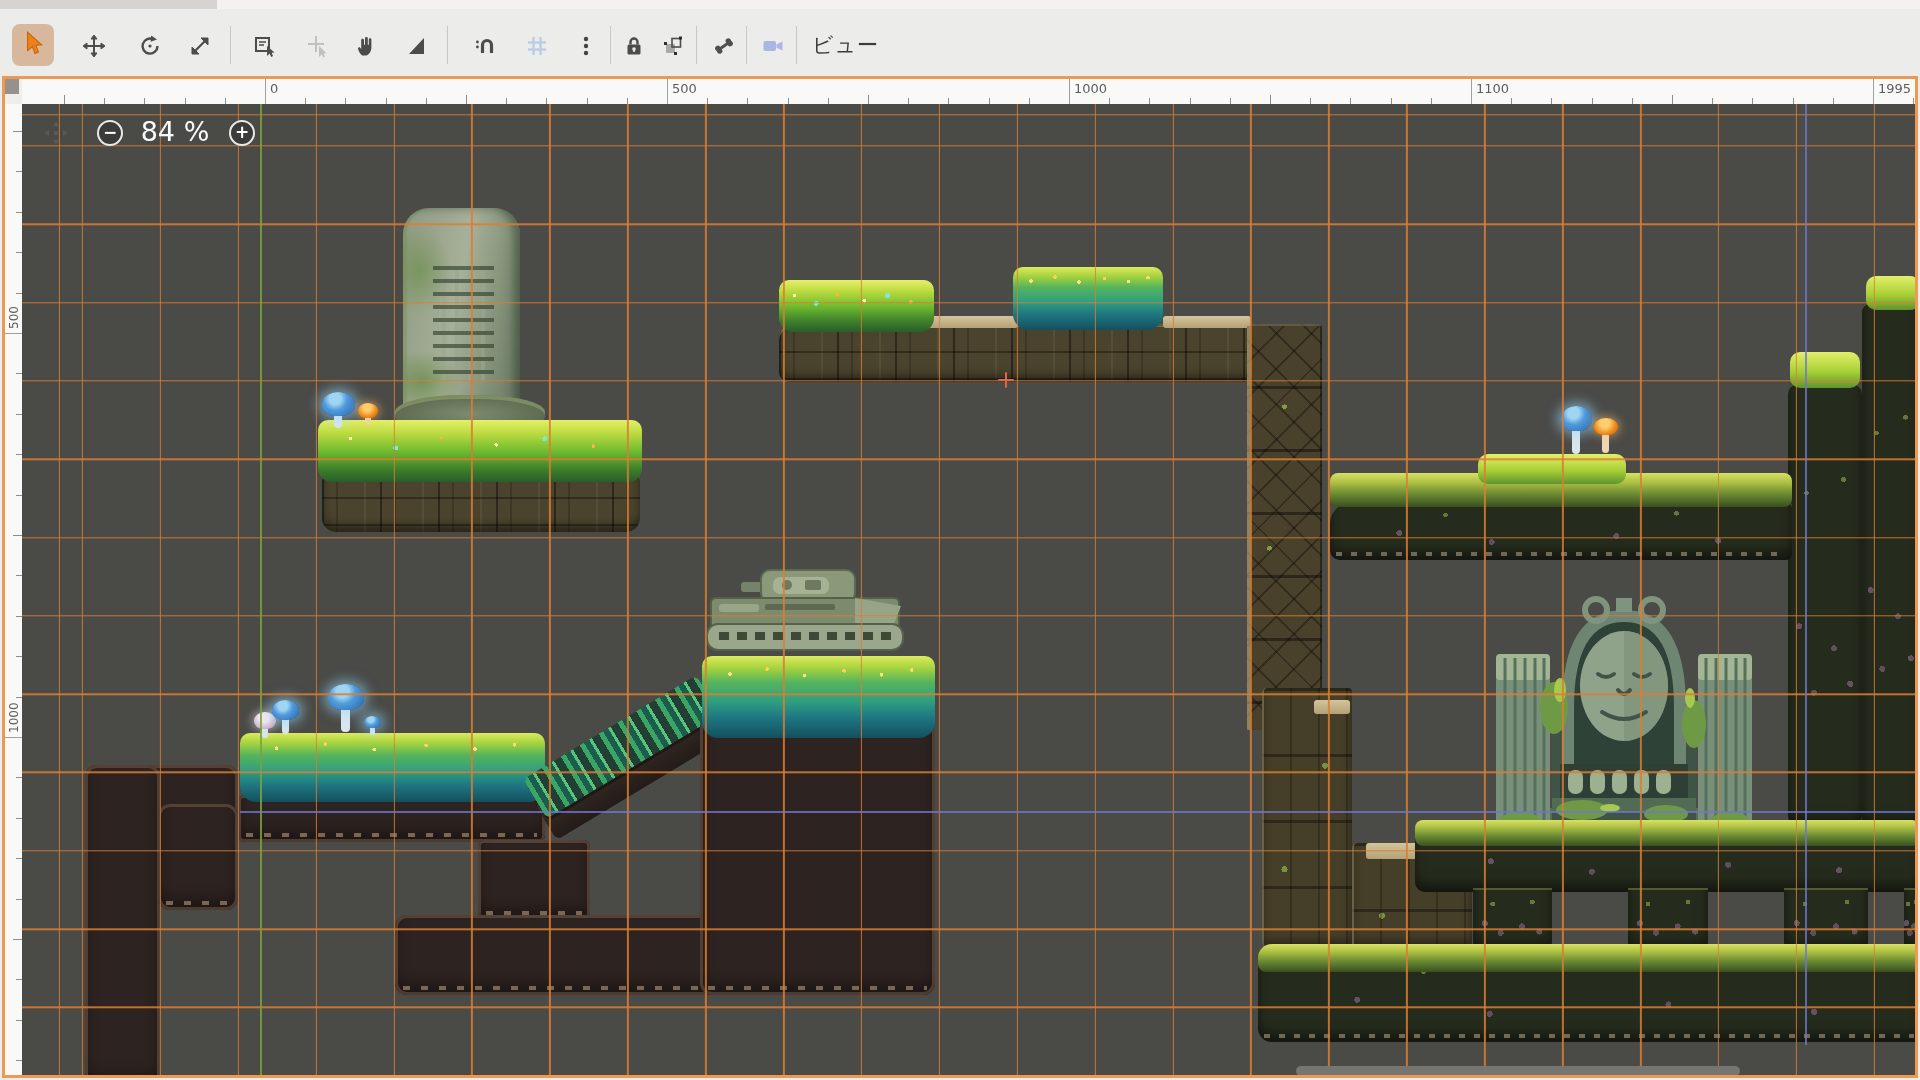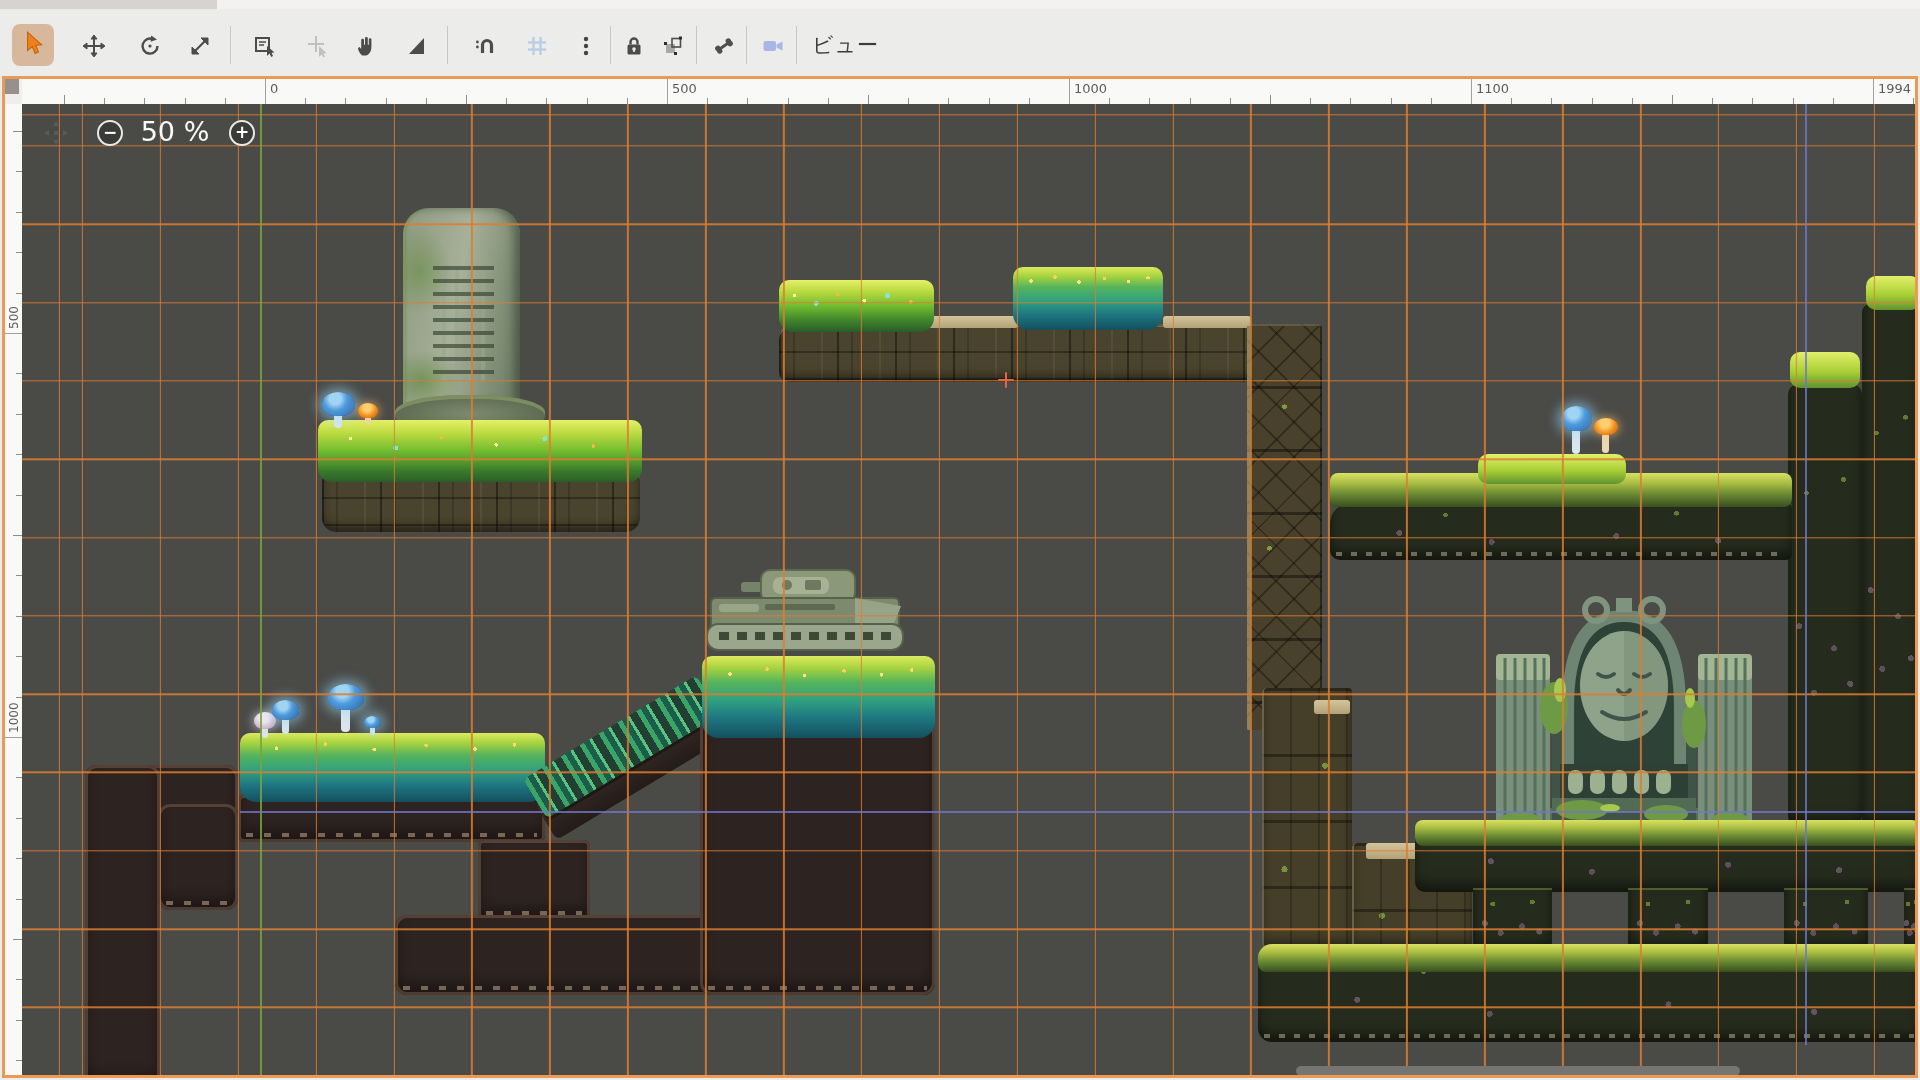--- a/index.html
+++ b/index.html
@@ -359,21 +359,21 @@
         <div class="tick minor" style="left: 1489.2px;"></div>
         <div class="tick minor" style="left: 1529.4px;"></div>
         <div class="tick minor" style="left: 1569.6px;"></div>
         <div class="tick minor" style="left: 1609.8px;"></div>
         <div class="tick mid" style="left: 1650px;"></div>
         <div class="tick minor" style="left: 1690.2px;"></div>
         <div class="tick minor" style="left: 1730.4px;"></div>
         <div class="tick minor" style="left: 1770.6px;"></div>
         <div class="tick minor" style="left: 1810.8px;"></div>
         <div class="tick major" style="left: 1851px;"></div>
-        <span class="rlabel" style="left: 1856px;">1994</span>
+        <span class="rlabel" style="left: 1856px;">1995</span>
         <div class="tick minor" style="left: 1891.2px;"></div>
       </div>
     <div class="ruler-left">
         <div class="ltick mid" style="top: 27px;"></div>
         <div class="ltick minor" style="top: 67.4px;"></div>
         <div class="ltick minor" style="top: 107.8px;"></div>
         <div class="ltick minor" style="top: 148.2px;"></div>
         <div class="ltick minor" style="top: 188.6px;"></div>
         <div class="ltick major" style="top: 229px;"></div>
         <span class="llabel" style="top: 225px;">500</span>
@@ -584,19 +584,19 @@
       <div class="pan-watermark" style="left:20px;top:15px">
         <svg width="28" height="28" viewBox="0 0 28 28" fill="#6a6a68">
             <rect x="12" y="12" width="4" height="4"></rect>
             <path d="M14 2 L17 7 H11 Z"></path>
             <path d="M14 26 L11 21 H17 Z"></path>
             <path d="M2 14 L7 11 V17 Z"></path>
             <path d="M26 14 L21 17 V11 Z"></path>
           </svg>
       </div>
       <div class="zoom-btn" style="left:75px;top:16px">−</div>
-      <div class="zoom-text" style="left:118px;top:12px;width:70px;text-align:center">50 %</div>
+      <div class="zoom-text" style="left:118px;top:12px;width:70px;text-align:center">84 %</div>
       <div class="zoom-btn" style="left:207px;top:16px">+</div>
 
       <div class="scrollbar-thumb" style="left:1274px;top:962px;width:444px;height:10px"></div>
     </div>
   </div>
 </div>
 
 </body></html>

